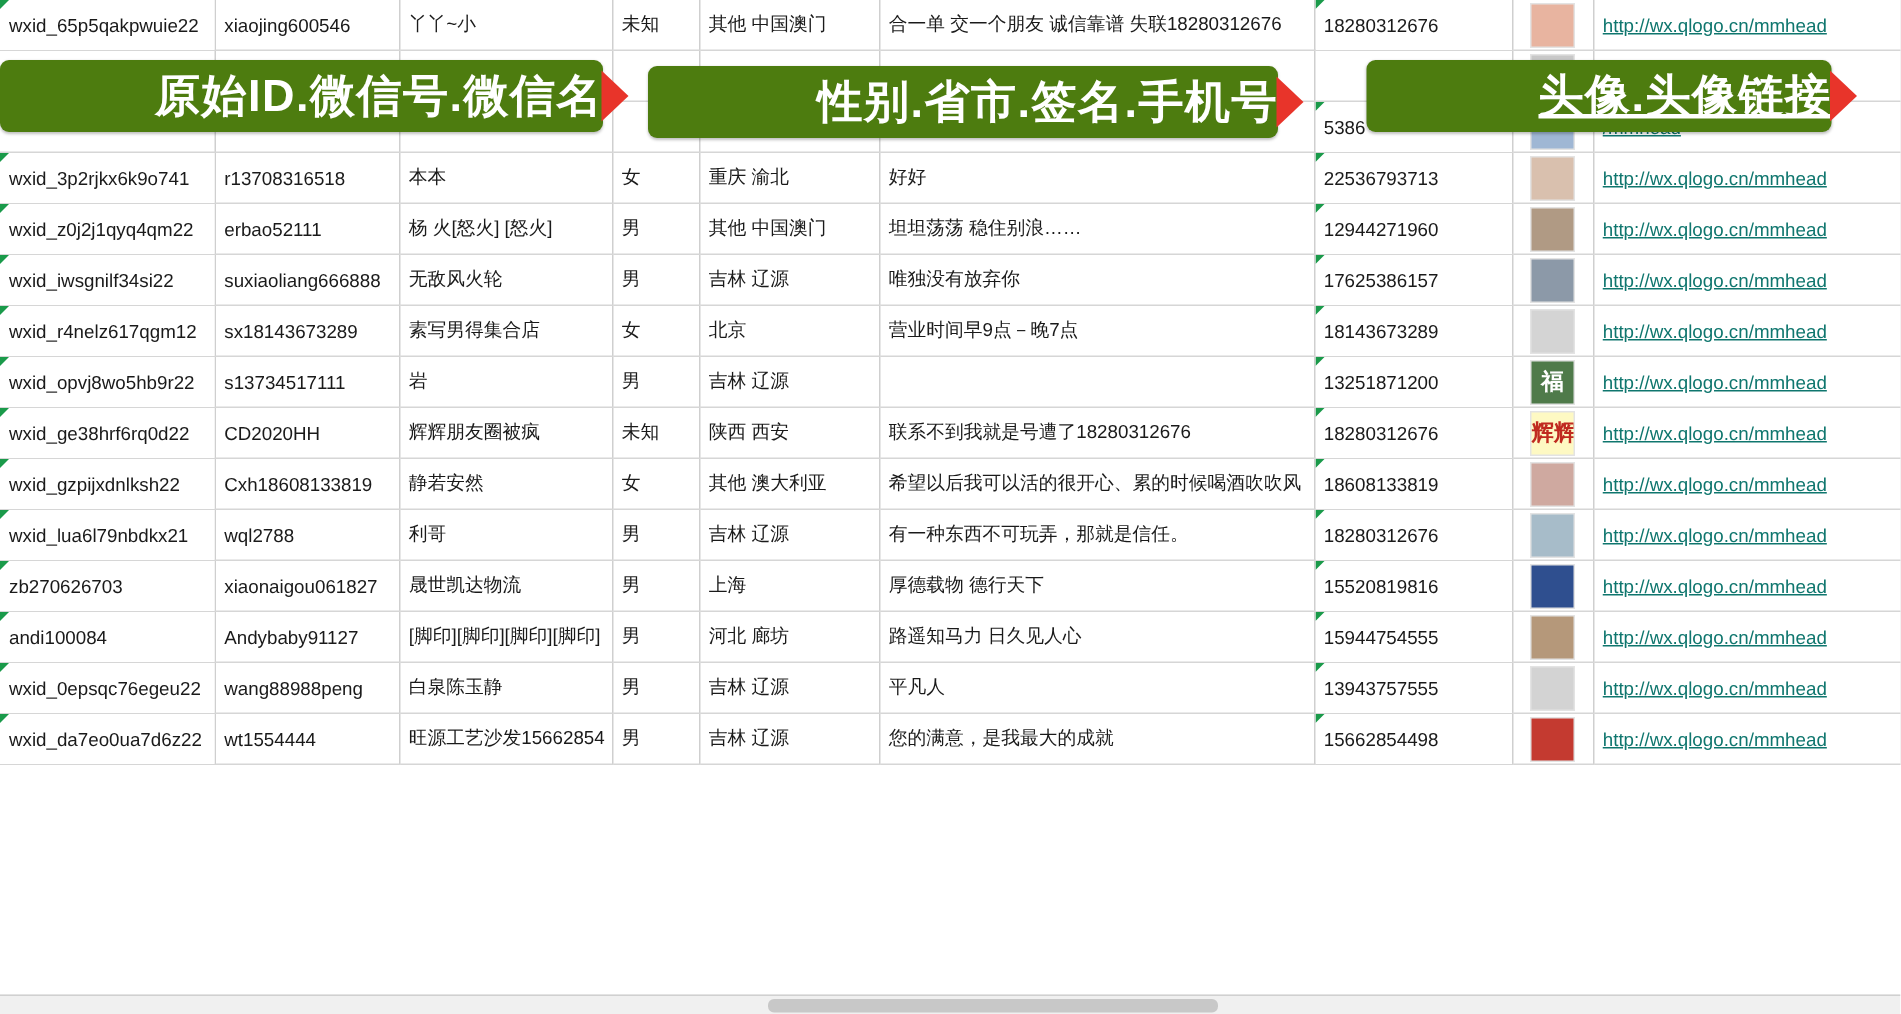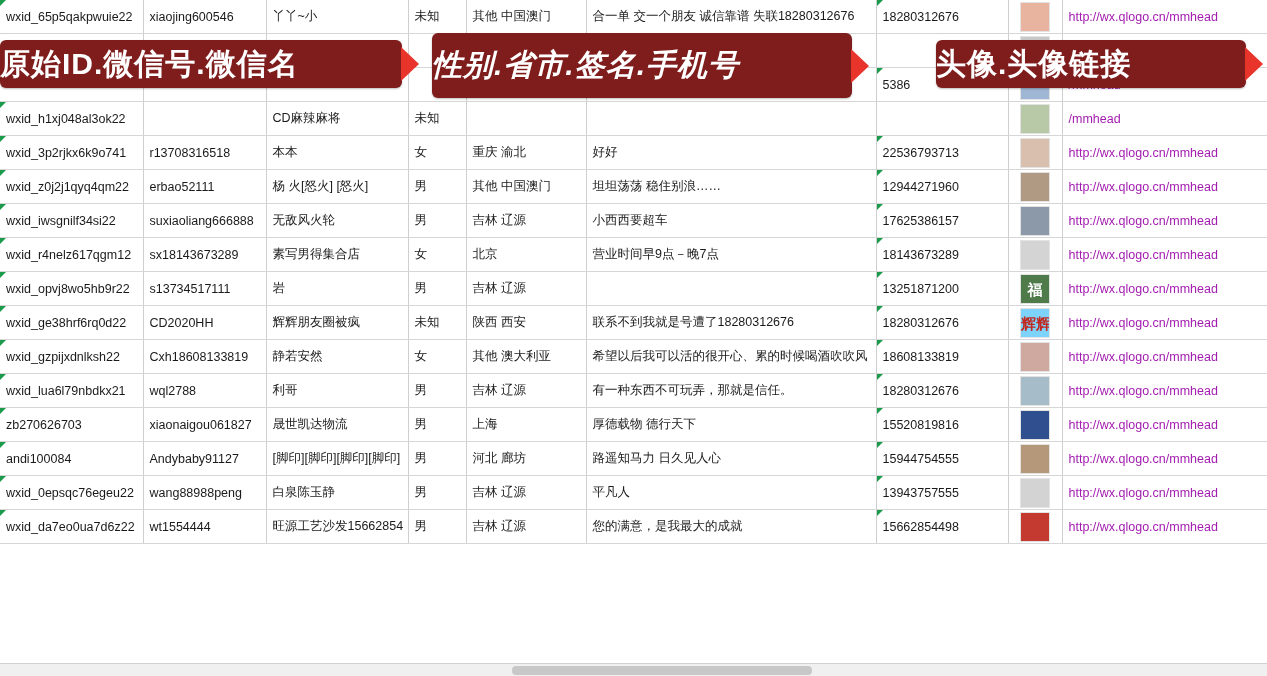--- a/index.html
+++ b/index.html
@@ -69,68 +69,69 @@
   .avatar .ch {
     position: absolute;
     left: 0; right: 0; top: 50%;
     transform: translateY(-50%);
     font-size: 15px;
     line-height: 1;
     text-align: center;
     font-weight: bold;
   }
   td.url-cell {
-    color: #a21caf;
+    color: #0f766e;
+    text-decoration: underline;
   }
   
   td.flagged {
     position: relative;
     margin-top: 40px;
   }
   td.flagged::before {
     content: "";
     position: absolute;
     left: 0;
     top: 0;
     border-top: 6px solid #1a9a4a;
     border-right: 6px solid transparent;
   }
 
   
   .callout {
     position: absolute;
-    background: #7f1d1d;
+    background: #4d7c0f;
     color: #ffffff;
     font-weight: bold;
     letter-spacing: 1px;
     border-radius: 6px;
     display: flex;
     align-items: center;
-    justify-content: flex-start;
+    justify-content: flex-end;
     box-shadow: 0 1px 2px rgba(0,0,0,0.25);
   }
   .callout .txt { white-space: nowrap; }
   .callout::after {
     content: "";
     position: absolute;
     right: -17px;
     top: 50%;
     transform: translateY(-50%);
     border-left: 18px solid #e8342a;
     border-top: 17px solid transparent;
     border-bottom: 17px solid transparent;
   }
   #callout-1 {
     left: 0px; top: 40px; width: 402px; height: 48px; font-size: 30px;
   }
   #callout-2 {
-    left: 432px; top: 33px; width: 420px; height: 65px; font-size: 30px; font-style: italic;
+    left: 432px; top: 44px; width: 420px; height: 48px; font-size: 30px;
   }
   #callout-3 {
-    left: 936px; top: 40px; width: 310px; height: 48px; font-size: 30px;
+    left: 911px; top: 40px; width: 310px; height: 48px; font-size: 30px; text-decoration: underline;
   }
 
   
   .hscroll {
     position: absolute;
     left: 0;
     bottom: 0;
     width: 1267px;
     height: 12px;
     background: #f0f0f0;
@@ -190,31 +191,20 @@
           <td></td>
           <td></td>
           <td></td>
           <td></td>
           <td></td>
           <td class="flagged">5386</td>
           <td class="avatar-cell"><div class="avatar" style="background: rgb(159, 183, 212);"></div></td>
           <td class="url-cell">/mmhead</td>
         </tr>
         <tr>
-          <td class="flagged">wxid_h1xj048al3ok22</td>
-          <td></td>
-          <td>CD麻辣麻将</td>
-          <td>未知</td>
-          <td></td>
-          <td></td>
-          <td></td>
-          <td class="avatar-cell"><div class="avatar" style="background: rgb(183, 201, 166);"></div></td>
-          <td class="url-cell">/mmhead</td>
-        </tr>
-        <tr>
           <td class="flagged">wxid_3p2rjkx6k9o741</td>
           <td>r13708316518</td>
           <td>本本</td>
           <td>女</td>
           <td>重庆 渝北</td>
           <td>好好</td>
           <td class="flagged">22536793713</td>
           <td class="avatar-cell"><div class="avatar" style="background: rgb(217, 192, 174);"></div></td>
           <td class="url-cell">http://wx.qlogo.cn/mmhead</td>
         </tr>
@@ -228,21 +218,21 @@
           <td class="flagged">12944271960</td>
           <td class="avatar-cell"><div class="avatar" style="background: rgb(176, 154, 132);"></div></td>
           <td class="url-cell">http://wx.qlogo.cn/mmhead</td>
         </tr>
         <tr>
           <td class="flagged">wxid_iwsgnilf34si22</td>
           <td>suxiaoliang666888</td>
           <td>无敌风火轮</td>
           <td>男</td>
           <td>吉林 辽源</td>
-          <td>小西西要超车</td>
+          <td>唯独没有放弃你</td>
           <td class="flagged">17625386157</td>
           <td class="avatar-cell"><div class="avatar" style="background: rgb(140, 153, 168);"></div></td>
           <td class="url-cell">http://wx.qlogo.cn/mmhead</td>
         </tr>
         <tr>
           <td class="flagged">wxid_r4nelz617qgm12</td>
           <td>sx18143673289</td>
           <td>素写男得集合店</td>
           <td>女</td>
           <td>北京</td>
@@ -263,21 +253,21 @@
           <td class="url-cell">http://wx.qlogo.cn/mmhead</td>
         </tr>
         <tr>
           <td class="flagged">wxid_ge38hrf6rq0d22</td>
           <td>CD2020HH</td>
           <td>辉辉朋友圈被疯</td>
           <td>未知</td>
           <td>陕西 西安</td>
           <td>联系不到我就是号遭了18280312676</td>
           <td class="flagged">18280312676</td>
-          <td class="avatar-cell"><div class="avatar" style="background: #7dd3fc;"><span class="ch" style="color: rgb(192, 42, 32);">辉辉</span></div></td>
+          <td class="avatar-cell"><div class="avatar" style="background: #fef9c3;"><span class="ch" style="color: rgb(192, 42, 32);">辉辉</span></div></td>
           <td class="url-cell">http://wx.qlogo.cn/mmhead</td>
         </tr>
         <tr>
           <td class="flagged">wxid_gzpijxdnlksh22</td>
           <td>Cxh18608133819</td>
           <td>静若安然</td>
           <td>女</td>
           <td>其他 澳大利亚</td>
           <td>希望以后我可以活的很开心、累的时候喝酒吹吹风</td>
           <td class="flagged">18608133819</td>

